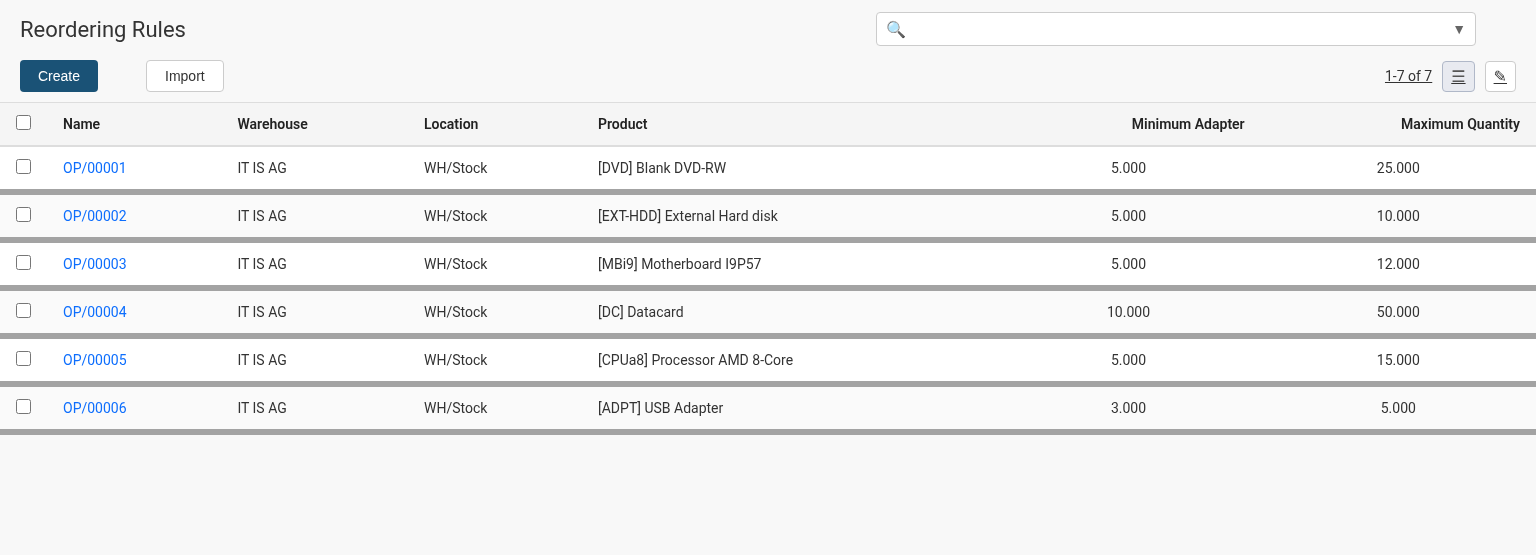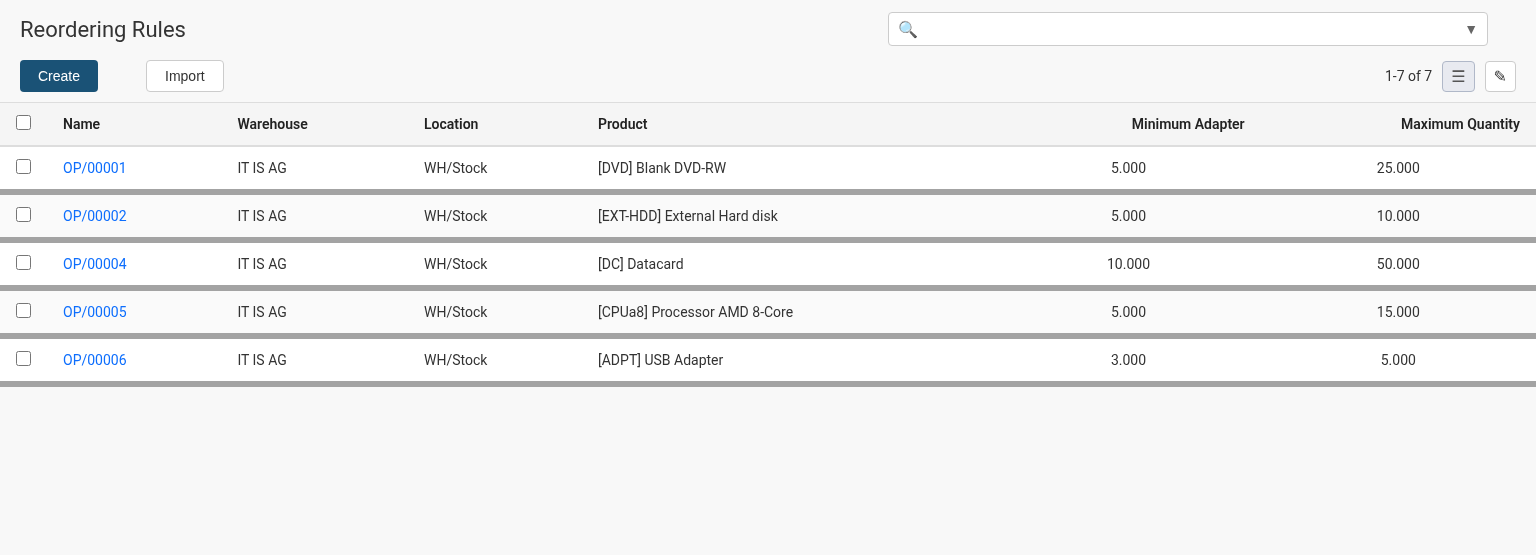--- a/index.html
+++ b/index.html
@@ -7,21 +7,21 @@
       font-family: -apple-system, BlinkMacSystemFont, 'Segoe UI', Roboto, sans-serif;
       font-size: 14px;
       background: #f8f8f8;
       color: #333;
     }
 
     .top-bar {
       display: flex;
       align-items: center;
       justify-content: space-between;
-      padding: 12px 8px 8px 20px;
+      padding: 12px 20px 8px 20px;
       background: #f8f8f8;
     }
 
     .page-title {
       font-size: 22px;
       font-weight: 400;
       color: #333;
     }
 
     .search-container {
@@ -86,20 +86,21 @@
       font-size: 14px;
       cursor: pointer;
       margin-left: 40px;
     }
 
     .toolbar-right {
       margin-left: auto;
       display: flex;
       align-items: center;
       gap: 10px;
+      text-decoration: underline;
     }
 
     .pagination-info {
       font-size: 14px;
       color: #333;
     }
 
     .view-btn {
       border: 1px solid #ccc;
       background: #fff;
@@ -248,20 +249,31 @@
     <td>IT IS AG</td>
     <td>WH/Stock</td>
     <td>[EXT-HDD] External Hard disk</td>
     <td class="num">5.000</td>
     <td class="num">10.000</td>
   </tr>
         <tr>
     <td class="checkbox-cell">
       <input type="checkbox" style="">
     </td>
+    <td class="row-name">OP/00003</td>
+    <td>IT IS AG</td>
+    <td>WH/Stock</td>
+    <td>[MBi9] Motherboard I9P57</td>
+    <td class="num">5.000</td>
+    <td class="num">12.000</td>
+  </tr>
+        <tr>
+    <td class="checkbox-cell">
+      <input type="checkbox" style="">
+    </td>
     <td class="row-name">OP/00004</td>
     <td>IT IS AG</td>
     <td>WH/Stock</td>
     <td>[DC] Datacard</td>
     <td class="num">10.000</td>
     <td class="num">50.000</td>
   </tr>
         <tr>
     <td class="checkbox-cell">
       <input type="checkbox" style="">

